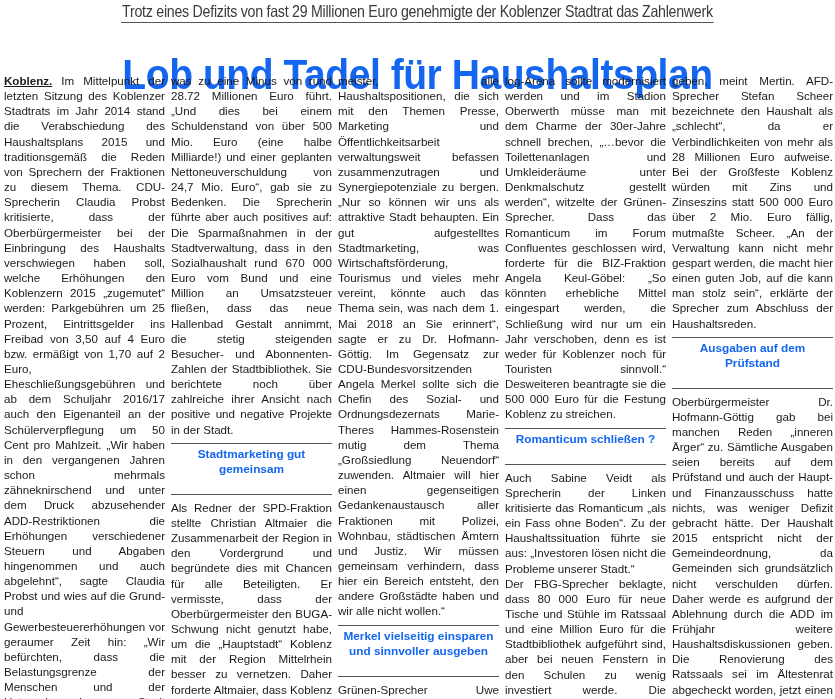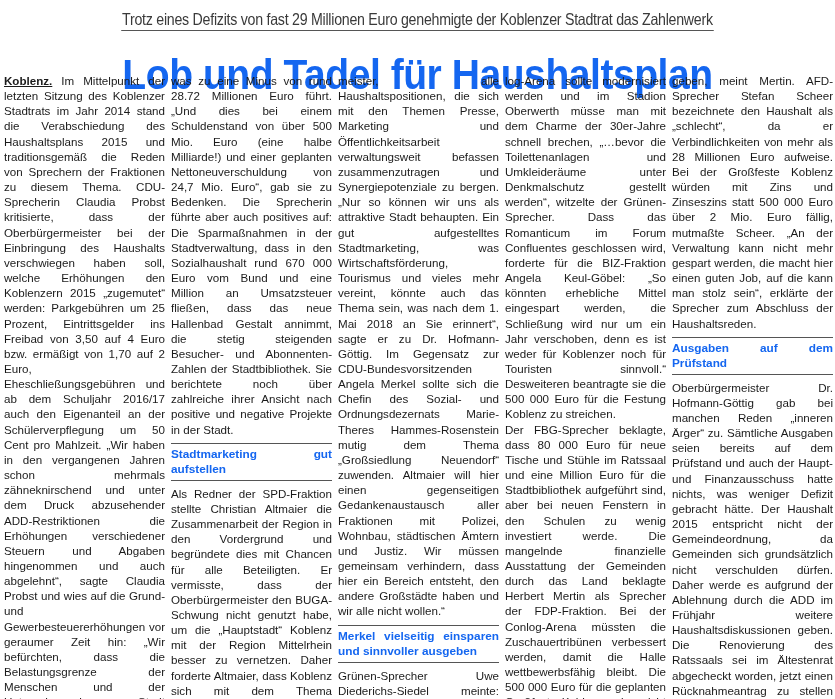--- a/index.html
+++ b/index.html
@@ -1,53 +1,55 @@
 <!DOCTYPE html>
 <html><head>
 <meta charset="utf-8">
 <style>
   html, body { margin: 0; padding: 0; background: #ffffff; }
   body { width: 835px; height: 699px; overflow: hidden; position: relative; font-family: "Liberation Sans", sans-serif; color: #1a1a1a; }
-  .kicker-wrap { position: absolute; top: 10px; left: 0; width: 835px; text-align: center; }
+  .kicker-wrap { position: absolute; top: 2px; left: 0; width: 835px; text-align: center; }
   .kicker { display: inline-block; font-family: "Liberation Sans", sans-serif; font-size: 16.5px; color: #3a3a3a; border-bottom: 1.5px solid #555; line-height: 19px; padding: 0 1px 1px; letter-spacing: -0.3px; transform: scaleX(0.86); transform-origin: center; }
   .headline { position: absolute; top: 24px; left: 0; width: 835px; text-align: center; font-family: "Liberation Sans", sans-serif; font-weight: bold; font-size: 42px; color: #1466f0; line-height: 46px; letter-spacing: -0.5px; transform: scaleX(0.93); transform-origin: center; }
   .columns { position: absolute; top: 73px; left: 4px; width: 829px; height: 626px; display: flex; gap: 6px; }
   .col { width: 161px; flex: 0 0 161px; font-size: 11.6px; line-height: 15.15px; text-align: justify; hyphens: manual; overflow: hidden; }
   .col p { margin: 0; }
   .col .lead { font-weight: bold; text-decoration: underline; }
-  .subhead { border-top: 1.5px solid #555; border-bottom: 1.5px solid #555; margin: 6px 0 5px; padding: 3px 0 3px; color: #1466f0; font-weight: bold; font-size: 11.8px; line-height: 15px; }
+  .subhead { border-top: 1.5px solid #555; border-bottom: 1.5px solid #555; margin: 6px 0 5px; padding: 3px 0 17px; text-align: center; color: #1466f0; font-weight: bold; font-size: 11.8px; line-height: 15px; }
 </style>
 </head>
 <body>
 
 <div>
   <div class="kicker-wrap">
     <span class="kicker">Trotz eines Defizits von fast 29 Millionen Euro genehmigte der Koblenzer Stadtrat das Zahlenwerk</span>
   </div>
   <h1 class="headline">Lob und Tadel für Haushaltsplan</h1>
 
   <div class="columns">
     <div class="col">
       <p><span class="lead">Koblenz.</span> <span>Im Mittelpunkt der letzten Sitzung des Koblenzer Stadtrats im Jahr 2014 stand die Verabschiedung des Haushaltsplans 2015 und traditionsgemäß die Reden von Sprechern der Fraktionen zu diesem Thema. CDU-Sprecherin Claudia Probst kritisierte, dass der Oberbürgermeister bei der Einbringung des Haushalts verschwiegen haben soll, welche Erhöhungen den Koblenzern 2015 „zugemutet“ werden: Parkgebühren um 25 Prozent, Eintrittsgelder ins Freibad von 3,50 auf 4 Euro bzw. ermäßigt von 1,70 auf 2 Euro, Eheschließungsgebühren und ab dem Schuljahr 2016/17 auch den Eigenanteil an der Schülerverpflegung um 50 Cent pro Mahlzeit. „Wir haben in den vergangenen Jahren schon mehrmals zähneknirschend und unter dem Druck abzusehender ADD-Restriktionen die Erhöhungen verschiedener Steuern und Abgaben hingenommen und auch abgelehnt“, sagte Claudia Probst und wies auf die Grund- und Gewerbesteuererhöhungen vor geraumer Zeit hin: „Wir befürchten, dass die Belastungsgrenze der Menschen und der Unternehmen in unserer Stadt erreicht ist“, unterstrich Claudia Probst und forderte „sämtliche Ausgaben der Stadt auf den Prüfstand zu stellen und die Ausgaben nachhaltig zu senken.“ Sie nannte auch Zahlen aus dem Ergebnishaushalt 2015: Die Erträge inklusive der regionalisierten Steuerschätzung belaufen sich auf fast 340,54 Millionen Euro, die laufenden Aufwendungen inklusive Zinsaufwendungen von über 16,4 Mio. betragen über 369,26 Millionen Euro</span></p>
     </div>
 
     <div class="col">
       <p>was zu eine Minus von rund 28.72 Millionen Euro führt. „Und dies bei einem Schuldenstand von über 500 Mio. Euro (eine halbe Milliarde!) und einer geplanten Nettoneuverschuldung von 24,7 Mio. Euro“, gab sie zu Bedenken. Die Sprecherin führte aber auch positives auf: Die Sparmaßnahmen in der Stadtverwaltung, dass in den Sozialhaushalt rund 670 000 Euro vom Bund und eine Million an Umsatzsteuer fließen, dass das neue Hallenbad Gestalt annimmt, die stetig steigenden Besucher- und Abonnenten-Zahlen der Stadtbibliothek. Sie berichtete noch über zahlreiche ihrer Ansicht nach positive und negative Projekte in der Stadt.</p>
-      <div class="subhead">Stadtmarketing gut aufstellen</div>
+      <div class="subhead">Stadtmarketing gut gemeinsam</div>
       <p>Als Redner der SPD-Fraktion stellte Christian Altmaier die Zusammenarbeit der Region in den Vordergrund und begründete dies mit Chancen für alle Beteiligten. Er vermisste, dass der Oberbürgermeister den BUGA-Schwung nicht genutzt habe, um die „Hauptstadt“ Koblenz mit der Region Mittelrhein besser zu vernetzen. Daher forderte Altmaier, dass Koblenz sich mit dem Thema „Stadtmarketing“ und im Wettstreit der Regionen positioniert. „Wir müssen gemeinsam definieren wofür Koblenz steht, nicht nur für einen hohen Anteil von Menschen anderer Herkunft. Wir müssen die Dinge betonen, die Koblenz wirklich auszeichnen“, sagte Christian Altmaier. Insofern gebe es beim Stadtmarketing Möglichkeiten Ressourcen sinnvoller zu nutzen. Er appellierte an den Oberbürger-</p>
     </div>
 
     <div class="col">
       <p>meister, alle Haushaltspositionen, die sich mit den Themen Presse, Marketing und Öffentlichkeitsarbeit verwaltungsweit befassen zusammenzutragen und Synergiepotenziale zu bergen. „Nur so können wir uns als attraktive Stadt behaupten. Ein gut aufgestelltes Stadtmarketing, was Wirtschaftsförderung, Tourismus und vieles mehr vereint, könnte auch das Thema sein, was nach dem 1. Mai 2018 an Sie erinnert“, sagte er zu Dr. Hofmann-Göttig. Im Gegensatz zur CDU-Bundesvorsitzenden Angela Merkel sollte sich die Chefin des Sozial- und Ordnungsdezernats Marie-Theres Hammes-Rosenstein mutig dem Thema „Großsiedlung Neuendorf“ zuwenden. Altmaier will hier einen gegenseitigen Gedankenaustausch aller Fraktionen mit Polizei, Wohnbau, städtischen Ämtern und Justiz. Wir müssen gemeinsam verhindern, dass hier ein Bereich entsteht, den andere Großstädte haben und wir alle nicht wollen.“</p>
       <div class="subhead">Merkel vielseitig einsparen und sinnvoller ausgeben</div>
       <p>Grünen-Sprecher Uwe Diederichs-Siedel meinte:„Wenn man sich die Verschuldungssituation unserer Stadt anschaut, dann kann man graue Haare bekommen. Die Gewerbesteuer ist eingebrochen, das hat die Verwaltung zu optimistisch eingeschätzt.“ Er monierte, dass für Tische und Stühle im historischen Rathaussaal 80.000 Euro angesetzt sind. „Die kann man für sinnvollere Dinge ausgeben. Dazu haben wir einen Änderungsantrag zum Haushalt gestellt.“ Die Con-</p>
     </div>
 
     <div class="col">
       <p>log-Arena sollte modernisiert werden und im Stadion Oberwerth müsse man mit dem Charme der 30er-Jahre schnell brechen, „…bevor die Toilettenanlagen und Umkleideräume unter Denkmalschutz gestellt werden“, witzelte der Grünen-Sprecher. Dass das Romanticum im Forum Confluentes geschlossen wird, forderte für die BIZ-Fraktion Angela Keul-Göbel: „So könnten erhebliche Mittel eingespart werden, die Schließung wird nur um ein Jahr verschoben, denn es ist weder für Koblenzer noch für Touristen sinnvoll.“ Desweiteren beantragte sie die 500 000 Euro für die Festung Koblenz zu streichen.</p>
+      <div class="subhead">Romanticum schließen ?</div>
+      <p>Auch Sabine Veidt als Sprecherin der Linken kritisierte das Romanticum „als ein Fass ohne Boden“. Zu der Haushaltssituation führte sie aus: „Investoren lösen nicht die Probleme unserer Stadt.“</p>
       <p>Der FBG-Sprecher beklagte, dass 80 000 Euro für neue Tische und Stühle im Ratssaal und eine Million Euro für die Stadtbibliothek aufgeführt sind, aber bei neuen Fenstern in den Schulen zu wenig investiert werde. Die mangelnde finanzielle Ausstattung der Gemeinden durch das Land beklagte Herbert Mertin als Sprecher der FDP-Fraktion. Bei der Conlog-Arena müssten die Zuschauertribünen verbessert werden, damit die Halle wettbewerbsfähig bleibt. Die 500 000 Euro für die geplanten Großfeste Koblenz seien nicht notwendig und aus dem Kernhaushalt sollte es keinen Zuschuss für die Koblenz Touristik</p>
     </div>
 
     <div class="col">
       <p>geben, meint Mertin. AFD-Sprecher Stefan Scheer bezeichnete den Haushalt als „schlecht“, da er Verbindlichkeiten von mehr als 28 Millionen Euro aufweise. Bei der Großfeste Koblenz würden mit Zins und Zinseszins statt 500 000 Euro über 2 Mio. Euro fällig, mutmaßte Scheer. „An der Verwaltung kann nicht mehr gespart werden, die macht hier einen guten Job, auf die kann man stolz sein“, erklärte der Sprecher zum Abschluss der Haushaltsreden.</p>
       <div class="subhead">Ausgaben auf dem Prüfstand</div>
       <p>Oberbürgermeister Dr. Hofmann-Göttig gab bei manchen Reden „inneren Ärger“ zu. Sämtliche Ausgaben seien bereits auf dem Prüfstand und auch der Haupt- und Finanzausschuss hatte nichts, was weniger Defizit gebracht hätte. Der Haushalt 2015 entspricht nicht der Gemeindeordnung, da Gemeinden sich grundsätzlich nicht verschulden dürfen. Daher werde es aufgrund der Ablehnung durch die ADD im Frühjahr weitere Haushaltsdiskussionen geben. Die Renovierung des Ratssaals sei im Ältestenrat abgecheckt worden, jetzt einen Rücknahmeantrag zu stellen sei hemmungsloser Populismus, erklärte der OB. Alle Änderungsanträge zum Haushalt 2015 wurden bis auf einen vom Stadtrat abgelehnt. Der Antrag, die Freibadgebühren nicht zu erhöhen, wurde jedoch angenommen, also bleiben die Eintrittspreise konstant. Schließlich genehmigte der Koblenzer Stadtrat den Haushaltsplan 2015 einstimmig bei 12 Enthaltungen.</p>
 
     </div>
   </div>

